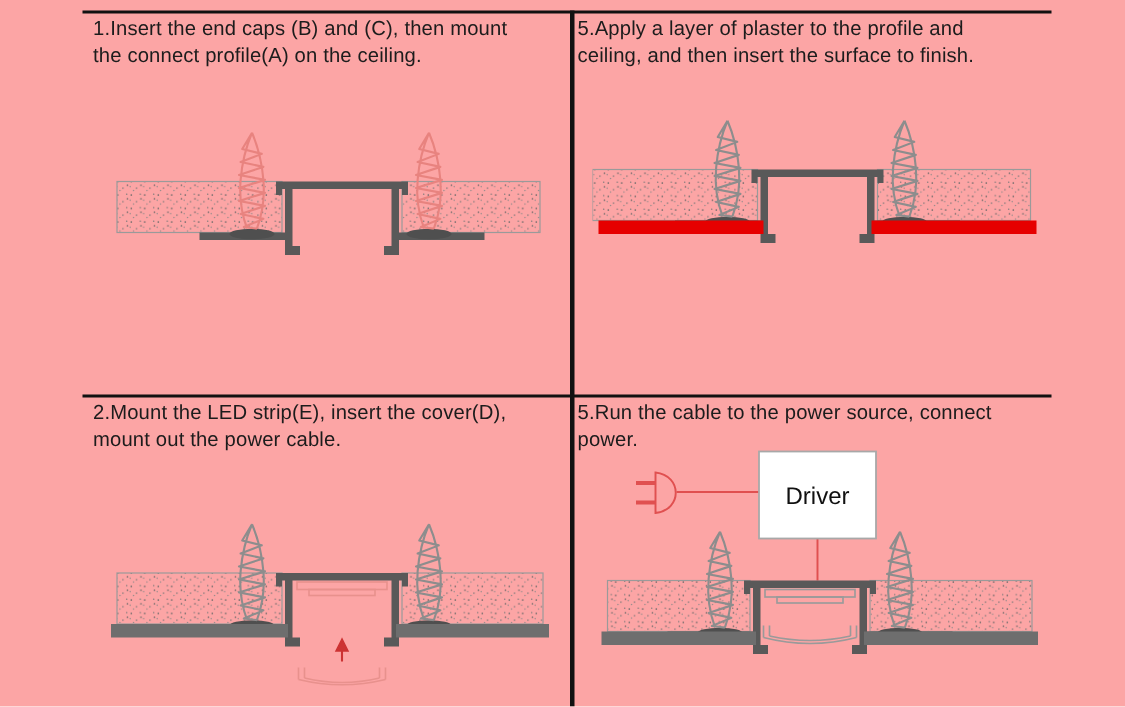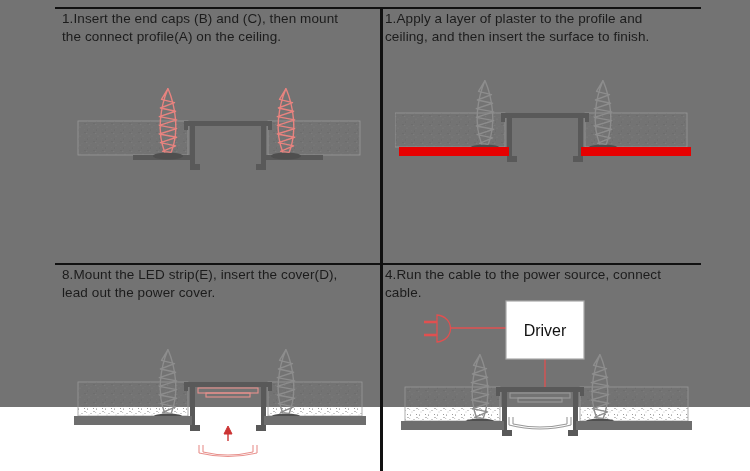--- a/index.html
+++ b/index.html
@@ -1,17 +1,17 @@
 <!DOCTYPE html>
 <html><head>
 <meta charset="utf-8">
 <style>
   html,body{margin:0;padding:0;background:#fff;}
   body{width:750px;height:471px;overflow:hidden;font-family:"Liberation Sans",sans-serif;}
-  .sheet{position:relative;width:750px;height:407px;background:#737373;}
+  .sheet{position:relative;width:750px;height:471px;background:#fca5a5;}
   .border{position:absolute;background:#111;}
   .step-text{position:absolute;font-size:13.5px;line-height:18px;color:#1c1c1c;letter-spacing:.1px;}
   .diagram{position:absolute;}
   
   .prof{fill:#595959;stroke:none;}
   .blk{stroke:#9a9a9a;stroke-width:0.8;}
   .screw-red{stroke:#e8837f;}
   .screw-gray{stroke:#8d8d8d;}
   .head{fill:#4f4f4f;}
   .plaster-gray{fill:#6e6e6e;}
@@ -59,21 +59,21 @@
       <use href="#prof1" x="60" y="34" width="200" height="56" class="prof"></use>
       <ellipse class="head" cx="100" cy="73" rx="15" ry="3.5"></ellipse>
       <ellipse class="head" cx="218" cy="73" rx="15" ry="3.5"></ellipse>
       <use href="#screw1" x="87" y="2" width="26" height="72" class="screw-red" fill="none"></use>
       <use href="#screw1" x="205" y="2" width="26" height="72" class="screw-red" fill="none"></use>
     </svg>
   </div>
 
   <div>
     <div class="step-text" style="left:385px;top:10px;width:345px;">
-      <div>1.Apply a layer of plaster to the profile and</div>
+      <div>5.Apply a layer of plaster to the profile and</div>
       <div>ceiling, and then insert the surface to finish.</div>
     </div>
     <svg class="diagram" style="left:395px;top:75px;" width="320" height="100" viewBox="0 0 320 100">
       <defs>
         <pattern id="stip2" width="9" height="9" patternUnits="userSpaceOnUse">
           <circle cx="1.5" cy="2" r="0.55" fill="#666"></circle>
             <circle cx="5" cy="6.5" r="0.5" fill="#777"></circle>
           <circle cx="7.5" cy="1.5" r="0.5" fill="#777"></circle>
             <circle cx="3" cy="8" r="0.45" fill="#888"></circle>
           <circle cx="8" cy="4.5" r="0.55" fill="#666"></circle>
@@ -93,22 +93,22 @@
       <ellipse class="head" cx="208" cy="73" rx="15" ry="3.5"></ellipse>
       <use href="#screw2" x="77" y="2" width="26" height="72" class="screw-gray" fill="none"></use>
       <use href="#screw2" x="195" y="2" width="26" height="72" class="screw-gray" fill="none"></use>
       <rect x="4" y="72" width="110" height="9" fill="#e60000"></rect>
       <rect x="186" y="72" width="110" height="9" fill="#e60000"></rect>
     </svg>
   </div>
 
   <div>
     <div class="step-text" style="left:62px;top:266px;width:320px;">
-      <div>8.Mount the LED strip(E), insert the cover(D),</div>
-      <div>lead out the power cover.</div>
+      <div>2.Mount the LED strip(E), insert the cover(D),</div>
+      <div>mount out the power cable.</div>
     </div>
     <svg class="diagram" style="left:68px;top:344px;" width="320" height="120" viewBox="0 0 320 120">
       <defs>
         <pattern id="stip3" width="9" height="9" patternUnits="userSpaceOnUse">
           <circle cx="1.5" cy="2" r="0.55" fill="#666"></circle>
             <circle cx="5" cy="6.5" r="0.5" fill="#777"></circle>
           <circle cx="7.5" cy="1.5" r="0.5" fill="#777"></circle>
             <circle cx="3" cy="8" r="0.45" fill="#888"></circle>
           <circle cx="8" cy="4.5" r="0.55" fill="#666"></circle>
             <circle cx="0.8" cy="5.5" r="0.45" fill="#888"></circle>
@@ -140,22 +140,22 @@
       <g class="red-outline">
         <path d="M131,101 v8 M135,101 v7 M189,101 v8 M185,101 v7"></path>
         <path d="M131,109 Q160,116 189,109"></path>
         <path d="M135,108 Q160,114 185,108"></path>
       </g>
     </svg>
   </div>
 
   <div>
     <div class="step-text" style="left:385px;top:266px;width:345px;">
-      <div>4.Run the cable to the power source, connect</div>
-      <div>cable.</div>
+      <div>5.Run the cable to the power source, connect</div>
+      <div>power.</div>
     </div>
     <svg class="diagram" style="left:400px;top:296px;" width="335" height="175" viewBox="0 0 335 175">
       <defs>
         <pattern id="stip4" width="9" height="9" patternUnits="userSpaceOnUse">
           <circle cx="1.5" cy="2" r="0.55" fill="#666"></circle>
             <circle cx="5" cy="6.5" r="0.5" fill="#777"></circle>
           <circle cx="7.5" cy="1.5" r="0.5" fill="#777"></circle>
             <circle cx="3" cy="8" r="0.45" fill="#888"></circle>
           <circle cx="8" cy="4.5" r="0.55" fill="#666"></circle>
             <circle cx="0.8" cy="5.5" r="0.45" fill="#888"></circle>

